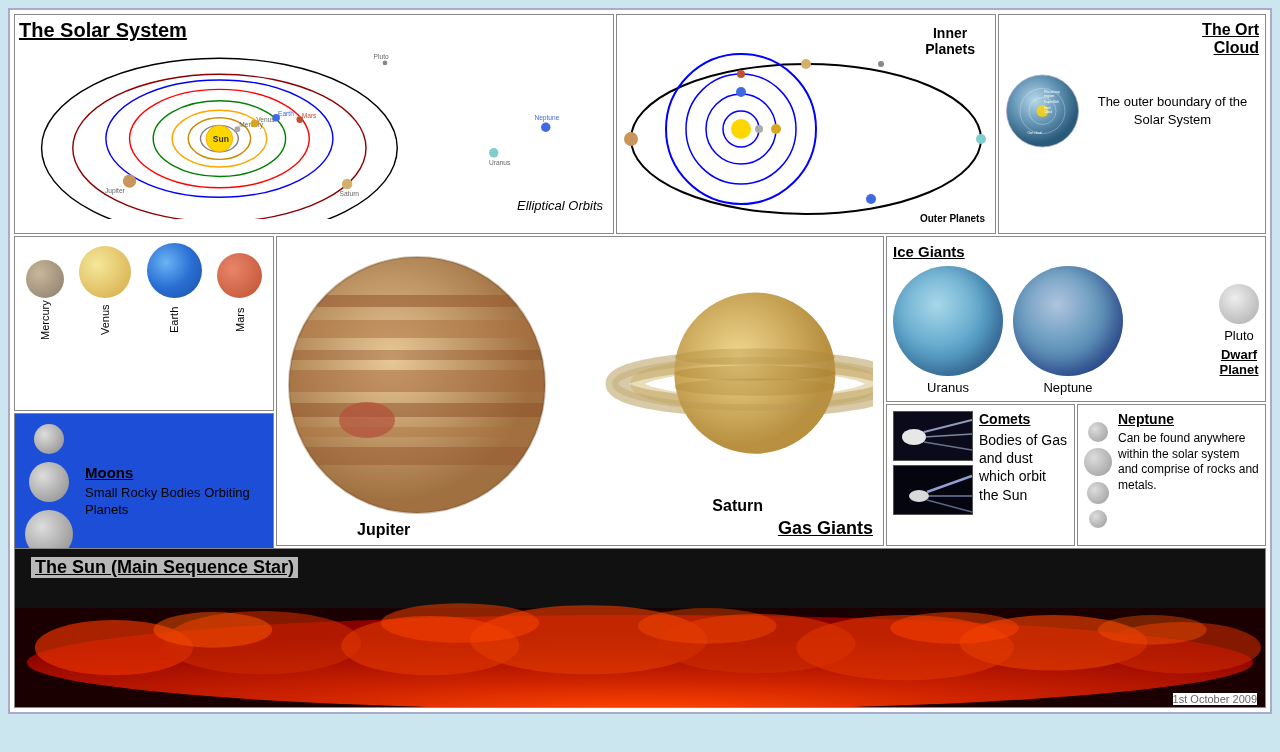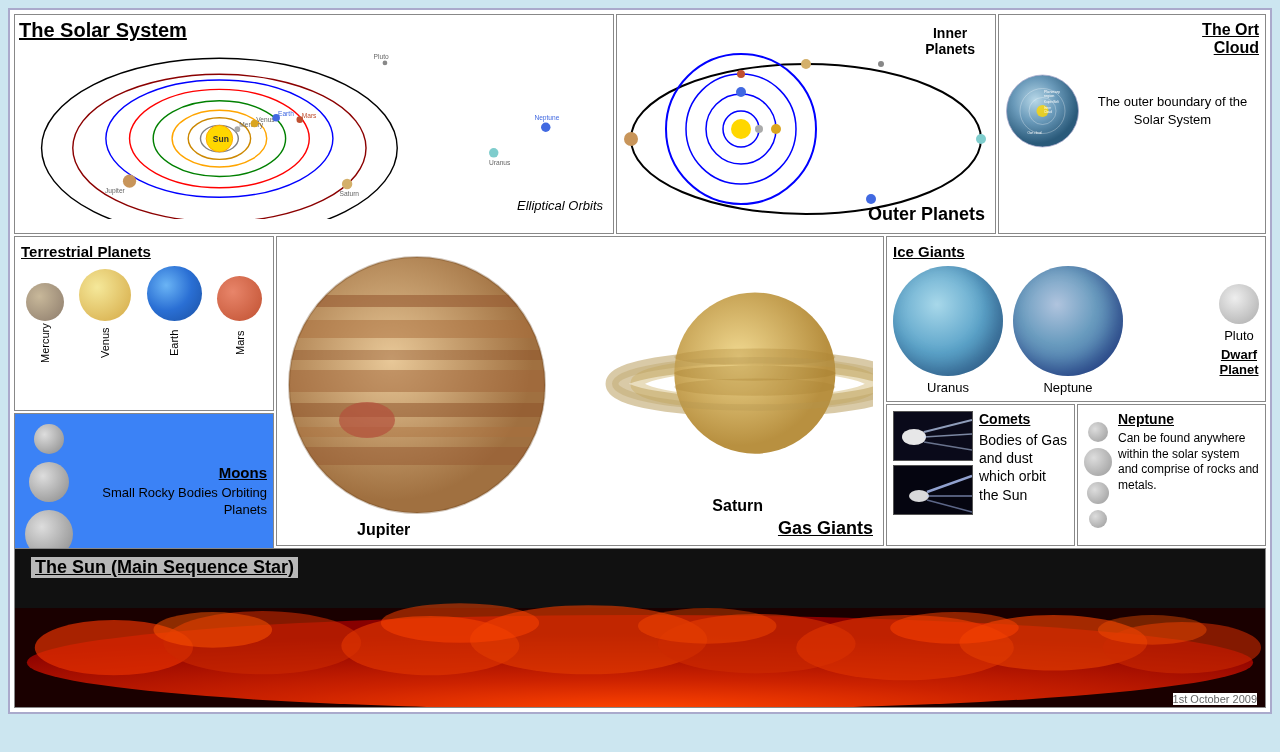--- a/index.html
+++ b/index.html
@@ -154,25 +154,24 @@
       writing-mode: vertical-rl;
       text-orientation: mixed;
       transform: rotate(180deg);
       height: 40px;
       text-align: center;
     }
     .moons-box {
       border: 1.5px solid #888;
       padding: 6px;
       flex: 1;
-      background: #3b82f6;
+      background: #1d4ed8;
       display: flex;
       flex-direction: row;
       gap: 8px;
-      text-align: right;
     }
     .moons-circles {
       display: flex;
       flex-direction: column;
       gap: 8px;
       justify-content: center;
       align-items: center;
       padding: 4px;
     }
     .moon-circle {
@@ -535,21 +534,21 @@
         <circle cx="120" cy="55" r="4" fill="#c05030"></circle>
 
         <circle cx="10" cy="120" r="7" fill="#c8955a"></circle>
         <circle cx="185" cy="45" r="5" fill="#d4b06a"></circle>
         <circle cx="360" cy="120" r="5" fill="#7fcdcd"></circle>
         <circle cx="250" cy="180" r="5" fill="#4169e1"></circle>
 
         <circle cx="260" cy="45" r="3" fill="#888"></circle>
       </svg>
       <div class="outer-label">
-        <span style="font-size:18px; font-weight:bold;">Outer Planets</span>
+        <span style="font-size:10px; font-weight:bold;">Outer Planets</span>
       </div>
     </div>
 
     <div class="oort-box">
       <h3 style="white-space:pre-line;">The Ort
 Cloud</h3>
       <div class="oort-sphere-container">
         <svg class="oort-sphere" viewBox="0 0 100 100">
           <defs>
             <radialGradient id="oortGrad" cx="40%" cy="35%" r="60%">
@@ -574,21 +573,20 @@
         <p class="oort-desc" style="font-size:13px; line-height:1.4;">The outer boundary of the Solar System</p>
       </div>
     </div>
   </div>
 
   <div class="middle-row">
 
     <div class="left-panel">
 
       <div class="terrestrial-box">
-        <h3>Terrestrial Planets</h3>
         <div class="planets-row">
           <div class="planet-item">
             <div class="mercury-circle planet-circle"></div>
             <span class="planet-label">Mercury</span>
           </div>
           <div class="planet-item">
             <div class="venus-circle planet-circle"></div>
             <span class="planet-label">Venus</span>
           </div>
           <div class="planet-item">

